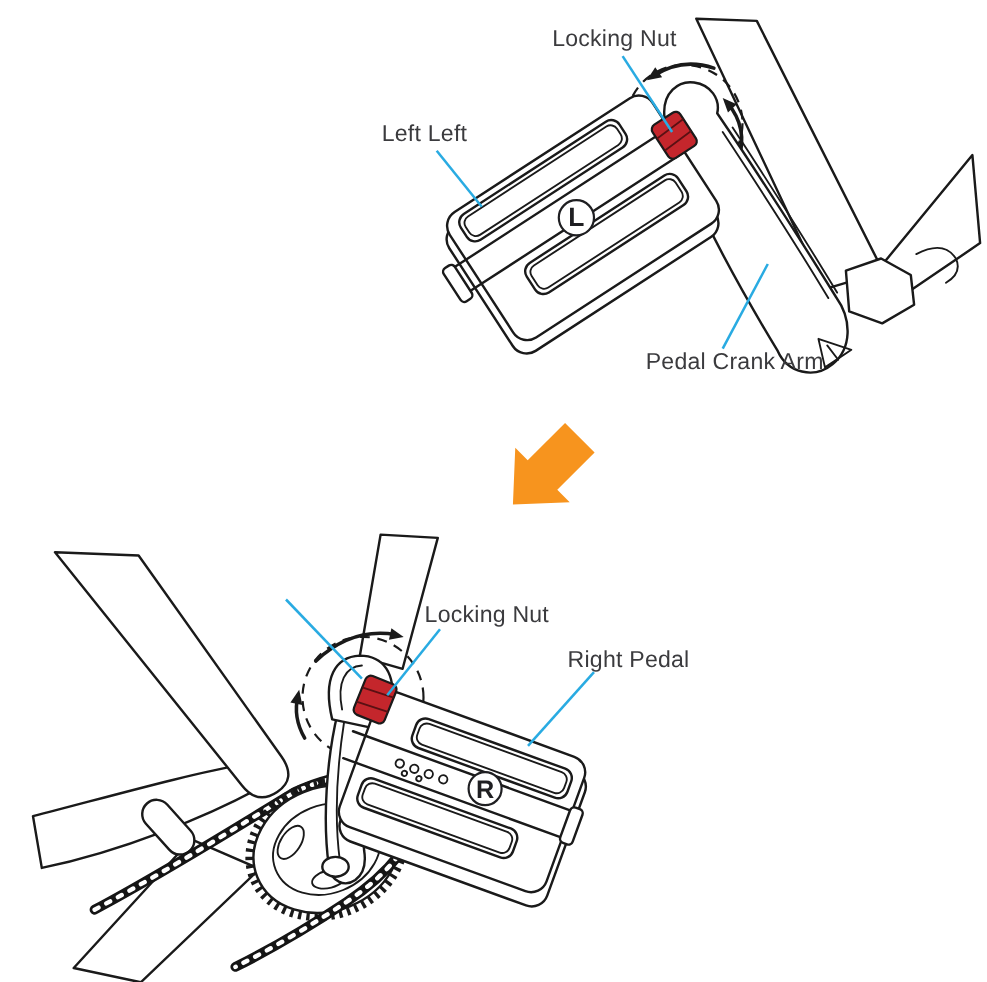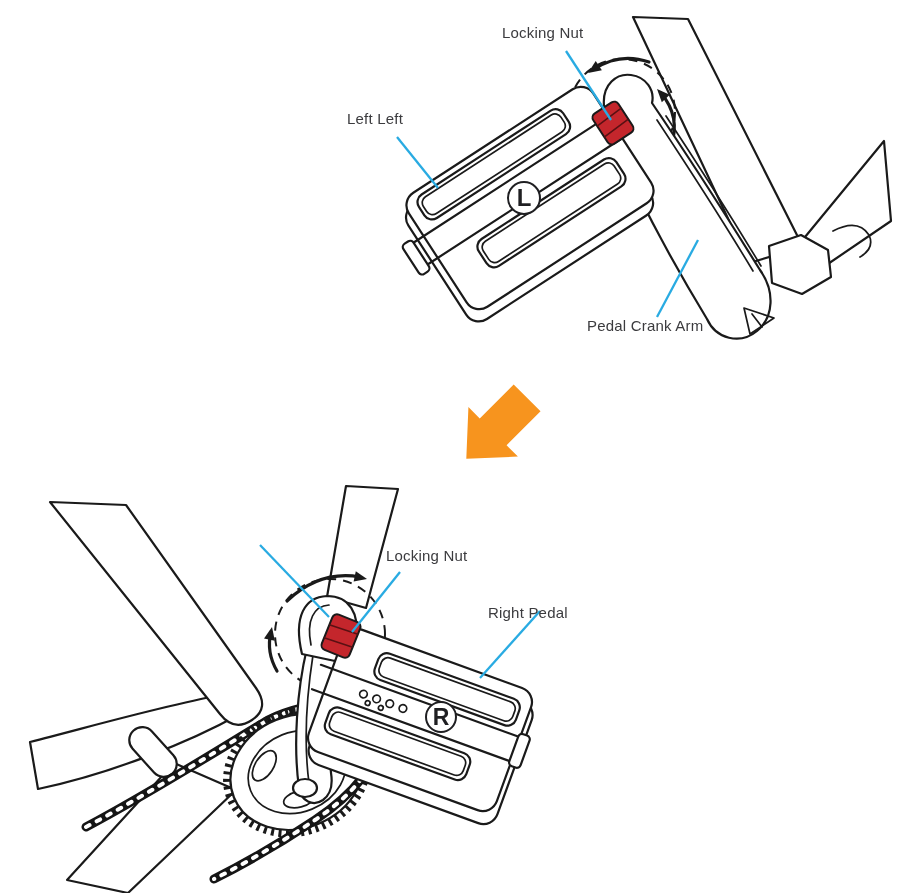--- a/index.html
+++ b/index.html
@@ -1,19 +1,19 @@
 <!DOCTYPE html>
 <html style="--c-background: #FFFFFF; --c-line: #1a1a1a; --c-label-text: #3b3b3e; --c-leader-line: #29ABE2; --c-locking-nut-red: #C4262C; --c-step-arrow: #F7941E;"><head>
 <meta charset="utf-8">
 <style>
   html,body{margin:0;padding:0;background:#fff;}
   .stage{position:relative;width:897px;height:893px;background:var(--c-background,#fff);
          font-family:"Liberation Sans",sans-serif;overflow:hidden;}
   .stage svg{position:absolute;left:0;top:0;}
-  .diagram-label{position:absolute;font-size:15px;color:var(--c-label-text,#3b3b3e);
+  .diagram-label{position:absolute;font-size:21px;color:var(--c-label-text,#3b3b3e);
                  white-space:nowrap;line-height:1;letter-spacing:.2px;}
   .badge{position:absolute;border:2.6px solid #1f1f22;border-radius:50%;
          display:flex;align-items:center;justify-content:center;
          font-weight:bold;color:#1f1f22;background:#fff;box-sizing:border-box;}
   .badge.l{left:507px;top:181px;width:34px;height:34px;font-size:24px;}
   .badge.r{left:425px;top:701px;width:32px;height:32px;font-size:23px;}
   
   .o{fill:#fff;stroke:var(--c-line,#1a1a1a);stroke-width:2.2;stroke-linejoin:round;}
   .s{fill:none;stroke:var(--c-line,#1a1a1a);stroke-width:2.2;stroke-linejoin:round;stroke-linecap:round;}
   .thin{stroke-width:1.7;}
@@ -159,18 +159,18 @@
     <line class="leader" x1="260" y1="545" x2="329" y2="617"></line>
     <line class="leader" x1="400" y1="572" x2="352" y2="632"></line>
     <line class="leader" x1="540" y1="611" x2="480" y2="678"></line>
   </g>
 </svg>
 
 <div class="diagram-label" style="left:502px;top:25px;">Locking Nut</div>
 <div class="diagram-label" style="left:347px;top:111px;">Left Left</div>
 <div class="diagram-label" style="left:587px;top:318px;">Pedal Crank Arm</div>
 <div class="diagram-label" style="left:386px;top:548px;">Locking Nut</div>
-<div class="diagram-label" style="left:488px;top:589px;margin-top:16px;">Right Pedal</div>
+<div class="diagram-label" style="left:516px;top:589px;">Right Pedal</div>
 
 <div class="badge l">L</div>
 <div class="badge r">R</div>
 
 </div>
 
 </body></html>

